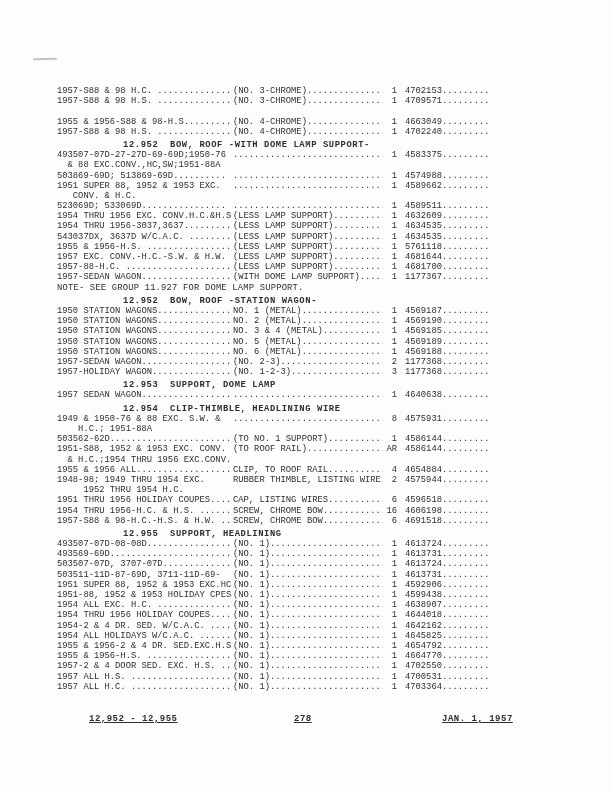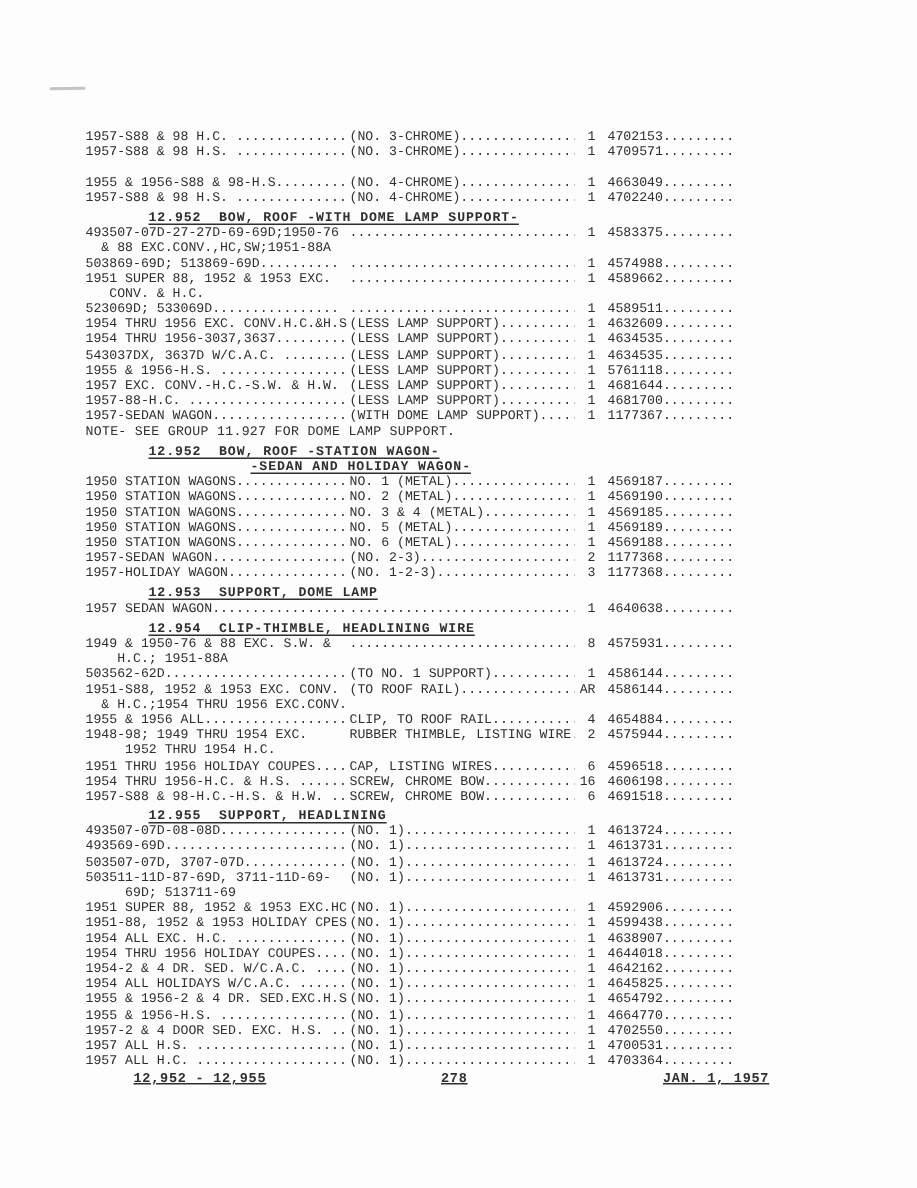--- a/index.html
+++ b/index.html
@@ -20,22 +20,22 @@
   .line{
     white-space:pre;font-size:8.8px;line-height:10.2px;height:10.2px;
     letter-spacing:0;
   }
   .blank{height:10.2px;}
   .row .c1{display:inline-block;width:176px;overflow:hidden;vertical-align:top;white-space:pre;}
   .row .c2{display:inline-block;width:150px;overflow:hidden;vertical-align:top;white-space:pre;}
   .row .qty{display:inline-block;width:14px;text-align:right;vertical-align:top;}
   .row .part{display:inline-block;padding-left:8px;vertical-align:top;}
   .hdr{
-    margin-left:42px;margin-top:3px;font-weight:bold;letter-spacing:0.6px;
-    text-decoration:underline;text-underline-offset:2px;
+    margin-left:66px;margin-top:3px;font-weight:bold;letter-spacing:0.6px;
+    text-underline-offset:2px;
   }
   .subhdr{
     margin-left:110px;font-weight:bold;letter-spacing:0.6px;
     text-decoration:underline;text-underline-offset:2px;
   }
   .cont{white-space:pre;}
   .note{letter-spacing:0.2px;}
   #footer{
     position:absolute;left:57px;top:714px;width:500px;height:14px;
     font-size:9px;font-weight:bold;letter-spacing:0.5px;
@@ -66,21 +66,20 @@
       <div class="line row"><div class="c1">523069D; 533069D................</div><div class="c2">...............................</div><div class="qty">1</div><div class="part">4589511.........</div></div>
       <div class="line row"><div class="c1">1954 THRU 1956 EXC. CONV.H.C.&amp;H.S</div><div class="c2">(LESS LAMP SUPPORT)............</div><div class="qty">1</div><div class="part">4632609.........</div></div>
       <div class="line row"><div class="c1">1954 THRU 1956-3037,3637.........</div><div class="c2">(LESS LAMP SUPPORT)............</div><div class="qty">1</div><div class="part">4634535.........</div></div>
       <div class="line row"><div class="c1">543037DX, 3637D W/C.A.C. ........</div><div class="c2">(LESS LAMP SUPPORT)............</div><div class="qty">1</div><div class="part">4634535.........</div></div>
       <div class="line row"><div class="c1">1955 &amp; 1956-H.S. ................</div><div class="c2">(LESS LAMP SUPPORT)............</div><div class="qty">1</div><div class="part">5761118.........</div></div>
       <div class="line row"><div class="c1">1957 EXC. CONV.-H.C.-S.W. &amp; H.W.</div><div class="c2">(LESS LAMP SUPPORT)............</div><div class="qty">1</div><div class="part">4681644.........</div></div>
       <div class="line row"><div class="c1">1957-88-H.C. ....................</div><div class="c2">(LESS LAMP SUPPORT)............</div><div class="qty">1</div><div class="part">4681700.........</div></div>
       <div class="line row"><div class="c1">1957-SEDAN WAGON.................</div><div class="c2">(WITH DOME LAMP SUPPORT).......</div><div class="qty">1</div><div class="part">1177367.........</div></div>
       <div class="line note">NOTE- SEE GROUP 11.927 FOR DOME LAMP SUPPORT.</div>
       <div class="line hdr">12.952  BOW, ROOF -STATION WAGON-</div>
-      <div class="line subhdr">-SEDAN AND HOLIDAY WAGON-</div>
       <div class="line row"><div class="c1">1950 STATION WAGONS..............</div><div class="c2">NO. 1 (METAL)..................</div><div class="qty">1</div><div class="part">4569187.........</div></div>
       <div class="line row"><div class="c1">1950 STATION WAGONS..............</div><div class="c2">NO. 2 (METAL)..................</div><div class="qty">1</div><div class="part">4569190.........</div></div>
       <div class="line row"><div class="c1">1950 STATION WAGONS..............</div><div class="c2">NO. 3 &amp; 4 (METAL)..............</div><div class="qty">1</div><div class="part">4569185.........</div></div>
       <div class="line row"><div class="c1">1950 STATION WAGONS..............</div><div class="c2">NO. 5 (METAL)..................</div><div class="qty">1</div><div class="part">4569189.........</div></div>
       <div class="line row"><div class="c1">1950 STATION WAGONS..............</div><div class="c2">NO. 6 (METAL)..................</div><div class="qty">1</div><div class="part">4569188.........</div></div>
       <div class="line row"><div class="c1">1957-SEDAN WAGON.................</div><div class="c2">(NO. 2-3)......................</div><div class="qty">2</div><div class="part">1177368.........</div></div>
       <div class="line row"><div class="c1">1957-HOLIDAY WAGON...............</div><div class="c2">(NO. 1-2-3)....................</div><div class="qty">3</div><div class="part">1177368.........</div></div>
       <div class="line hdr">12.953  SUPPORT, DOME LAMP</div>
       <div class="line row"><div class="c1">1957 SEDAN WAGON.................</div><div class="c2">...............................</div><div class="qty">1</div><div class="part">4640638.........</div></div>
       <div class="line hdr">12.954  CLIP-THIMBLE, HEADLINING WIRE</div>
@@ -93,21 +92,20 @@
       <div class="line row"><div class="c1">1948-98; 1949 THRU 1954 EXC.</div><div class="c2">RUBBER THIMBLE, LISTING WIRE...</div><div class="qty">2</div><div class="part">4575944.........</div></div>
       <div class="line cont">     1952 THRU 1954 H.C.</div>
       <div class="line row"><div class="c1">1951 THRU 1956 HOLIDAY COUPES....</div><div class="c2">CAP, LISTING WIRES.............</div><div class="qty">6</div><div class="part">4596518.........</div></div>
       <div class="line row"><div class="c1">1954 THRU 1956-H.C. &amp; H.S. ......</div><div class="c2">SCREW, CHROME BOW..............</div><div class="qty">16</div><div class="part">4606198.........</div></div>
       <div class="line row"><div class="c1">1957-S88 &amp; 98-H.C.-H.S. &amp; H.W. ..</div><div class="c2">SCREW, CHROME BOW..............</div><div class="qty">6</div><div class="part">4691518.........</div></div>
       <div class="line hdr">12.955  SUPPORT, HEADLINING</div>
       <div class="line row"><div class="c1">493507-07D-08-08D................</div><div class="c2">(NO. 1)........................</div><div class="qty">1</div><div class="part">4613724.........</div></div>
       <div class="line row"><div class="c1">493569-69D.......................</div><div class="c2">(NO. 1)........................</div><div class="qty">1</div><div class="part">4613731.........</div></div>
       <div class="line row"><div class="c1">503507-07D, 3707-07D.............</div><div class="c2">(NO. 1)........................</div><div class="qty">1</div><div class="part">4613724.........</div></div>
       <div class="line row"><div class="c1">503511-11D-87-69D, 3711-11D-69-</div><div class="c2">(NO. 1)........................</div><div class="qty">1</div><div class="part">4613731.........</div></div>
-      <div class="line cont">     69D; 513711-69</div>
       <div class="line row"><div class="c1">1951 SUPER 88, 1952 &amp; 1953 EXC.HC</div><div class="c2">(NO. 1)........................</div><div class="qty">1</div><div class="part">4592906.........</div></div>
       <div class="line row"><div class="c1">1951-88, 1952 &amp; 1953 HOLIDAY CPES</div><div class="c2">(NO. 1)........................</div><div class="qty">1</div><div class="part">4599438.........</div></div>
       <div class="line row"><div class="c1">1954 ALL EXC. H.C. ..............</div><div class="c2">(NO. 1)........................</div><div class="qty">1</div><div class="part">4638907.........</div></div>
       <div class="line row"><div class="c1">1954 THRU 1956 HOLIDAY COUPES....</div><div class="c2">(NO. 1)........................</div><div class="qty">1</div><div class="part">4644018.........</div></div>
       <div class="line row"><div class="c1">1954-2 &amp; 4 DR. SED. W/C.A.C. ....</div><div class="c2">(NO. 1)........................</div><div class="qty">1</div><div class="part">4642162.........</div></div>
       <div class="line row"><div class="c1">1954 ALL HOLIDAYS W/C.A.C. ......</div><div class="c2">(NO. 1)........................</div><div class="qty">1</div><div class="part">4645825.........</div></div>
       <div class="line row"><div class="c1">1955 &amp; 1956-2 &amp; 4 DR. SED.EXC.H.S</div><div class="c2">(NO. 1)........................</div><div class="qty">1</div><div class="part">4654792.........</div></div>
       <div class="line row"><div class="c1">1955 &amp; 1956-H.S. ................</div><div class="c2">(NO. 1)........................</div><div class="qty">1</div><div class="part">4664770.........</div></div>
       <div class="line row"><div class="c1">1957-2 &amp; 4 DOOR SED. EXC. H.S. ..</div><div class="c2">(NO. 1)........................</div><div class="qty">1</div><div class="part">4702550.........</div></div>
       <div class="line row"><div class="c1">1957 ALL H.S. ...................</div><div class="c2">(NO. 1)........................</div><div class="qty">1</div><div class="part">4700531.........</div></div>

